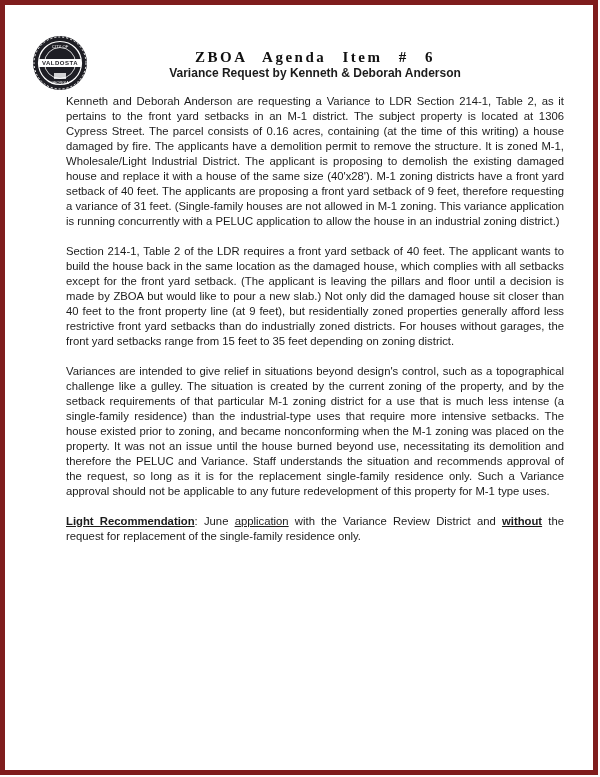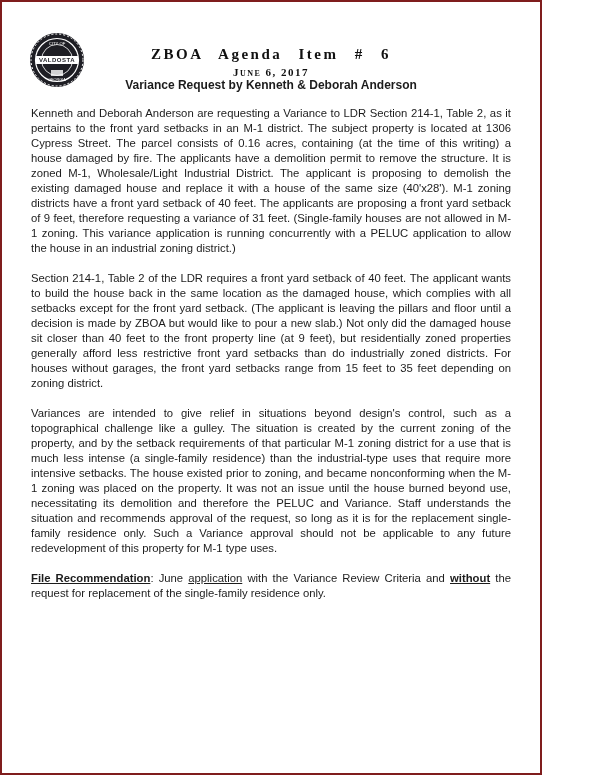--- a/index.html
+++ b/index.html
@@ -2,28 +2,29 @@
 <html><head>
 <meta charset="utf-8">
 <style>
   html, body {
     margin: 0;
     padding: 0;
     background: #ffffff;
   }
   .page {
     position: relative;
-    width: 542px;
+    width: 598px;
     height: 775px;
-    border: 2px solid #7f1d1d;
+    border: 5px solid #7f1d1d;
     background: #ffffff;
     font-family: "Liberation Sans", sans-serif;
     color: #1c1c1c;
     box-sizing: border-box;
     overflow: hidden;
+    padding-left: 32px;
   }
   .seal {
     position: absolute;
     left: 27px;
     top: 30px;
     width: 56px;
     height: 56px;
   }
   .header-block {
     padding-top: 44px;
@@ -93,26 +94,25 @@
       <text x="28" y="13" text-anchor="middle" font-size="4.2" fill="#ffffff" font-family="Liberation Sans, sans-serif">CITY OF</text>
       <rect x="7" y="24" width="42" height="8" fill="#ffffff"></rect>
       <text x="28" y="30.4" text-anchor="middle" font-size="6" font-weight="bold" letter-spacing="0.5" fill="#1e1e24" font-family="Liberation Sans, sans-serif">VALDOSTA</text>
       <path d="M22 38 h12 v6 h-12 z" fill="#ffffff" opacity="0.8"></path>
       <text x="28" y="49" text-anchor="middle" font-size="3.8" fill="#ffffff" font-family="Liberation Sans, sans-serif">GEORGIA</text>
     </svg>
   </div>
 
   <div class="header-block">
     <div class="agenda-title">ZBOA Agenda Item # 6</div>
-    <div class="agenda-date">June 6, 2017</div>
     <div class="doc-subtitle">Variance Request by Kenneth &amp; Deborah Anderson</div>
   </div>
 
   <div class="body-text">
     <p>Kenneth and Deborah Anderson are requesting a Variance to LDR Section 214-1, Table 2, as it pertains to the front yard setbacks in an M-1 district.  The subject property is located at 1306 Cypress Street.  The parcel consists of 0.16 acres, containing (at the time of this writing) a house damaged by fire.  The applicants have a demolition permit to remove the structure.  It is zoned M-1, Wholesale/Light Industrial District.  The applicant is proposing to demolish the existing damaged house and replace it with a house of the same size (40'x28'). M-1 zoning districts have a front yard setback of 40 feet.  The applicants are proposing a front yard setback of 9 feet, therefore requesting a variance of 31 feet.  (Single-family houses are not allowed in M-1 zoning. This variance application is running concurrently with a PELUC application to allow the house in an industrial zoning district.)</p>
     <p>Section 214-1, Table 2 of the LDR requires a front yard setback of 40 feet. The applicant wants to build the house back in the same location as the damaged house, which complies with all setbacks except for the front yard setback.  (The applicant is leaving the pillars and floor until a decision is made by ZBOA but would like to pour a new slab.)  Not only did the damaged house sit closer than 40 feet to the front property line (at 9 feet), but residentially zoned properties generally afford less restrictive front yard setbacks than do industrially zoned districts.  For houses without garages, the front yard setbacks range from 15 feet to 35 feet depending on zoning district.</p>
     <p>Variances are intended to give relief in situations beyond design's control, such as a topographical challenge like a gulley.  The situation is created by the current zoning of the property, and by the setback requirements of that particular M-1 zoning district for a use that is much less intense (a single-family residence) than the industrial-type uses that require more intensive setbacks.  The house existed prior to zoning, and became nonconforming when the M-1 zoning was placed on the property.  It was not an issue until the house burned beyond use, necessitating its demolition and therefore the PELUC and Variance.  Staff understands the situation and recommends approval of the request, so long as it is for the replacement single-family residence only.  Such a Variance approval should not be applicable to any future redevelopment of this property for M-1 type uses.</p>
     <p>
-      <span class="rec-label">File Recommendation</span><span>:  June </span><span class="rec-underline">application</span><span> with the Variance Review Criteria and </span><span class="rec-bold-underline">without</span><span> the request for replacement of the single-family residence only.</span>
+      <span class="rec-label">Light Recommendation</span><span>:  June </span><span class="rec-underline">application</span><span> with the Variance Review District and </span><span class="rec-bold-underline">without</span><span> the request for replacement of the single-family residence only.</span>
     </p>
   </div>
 
 </div>
 
 </body></html>

